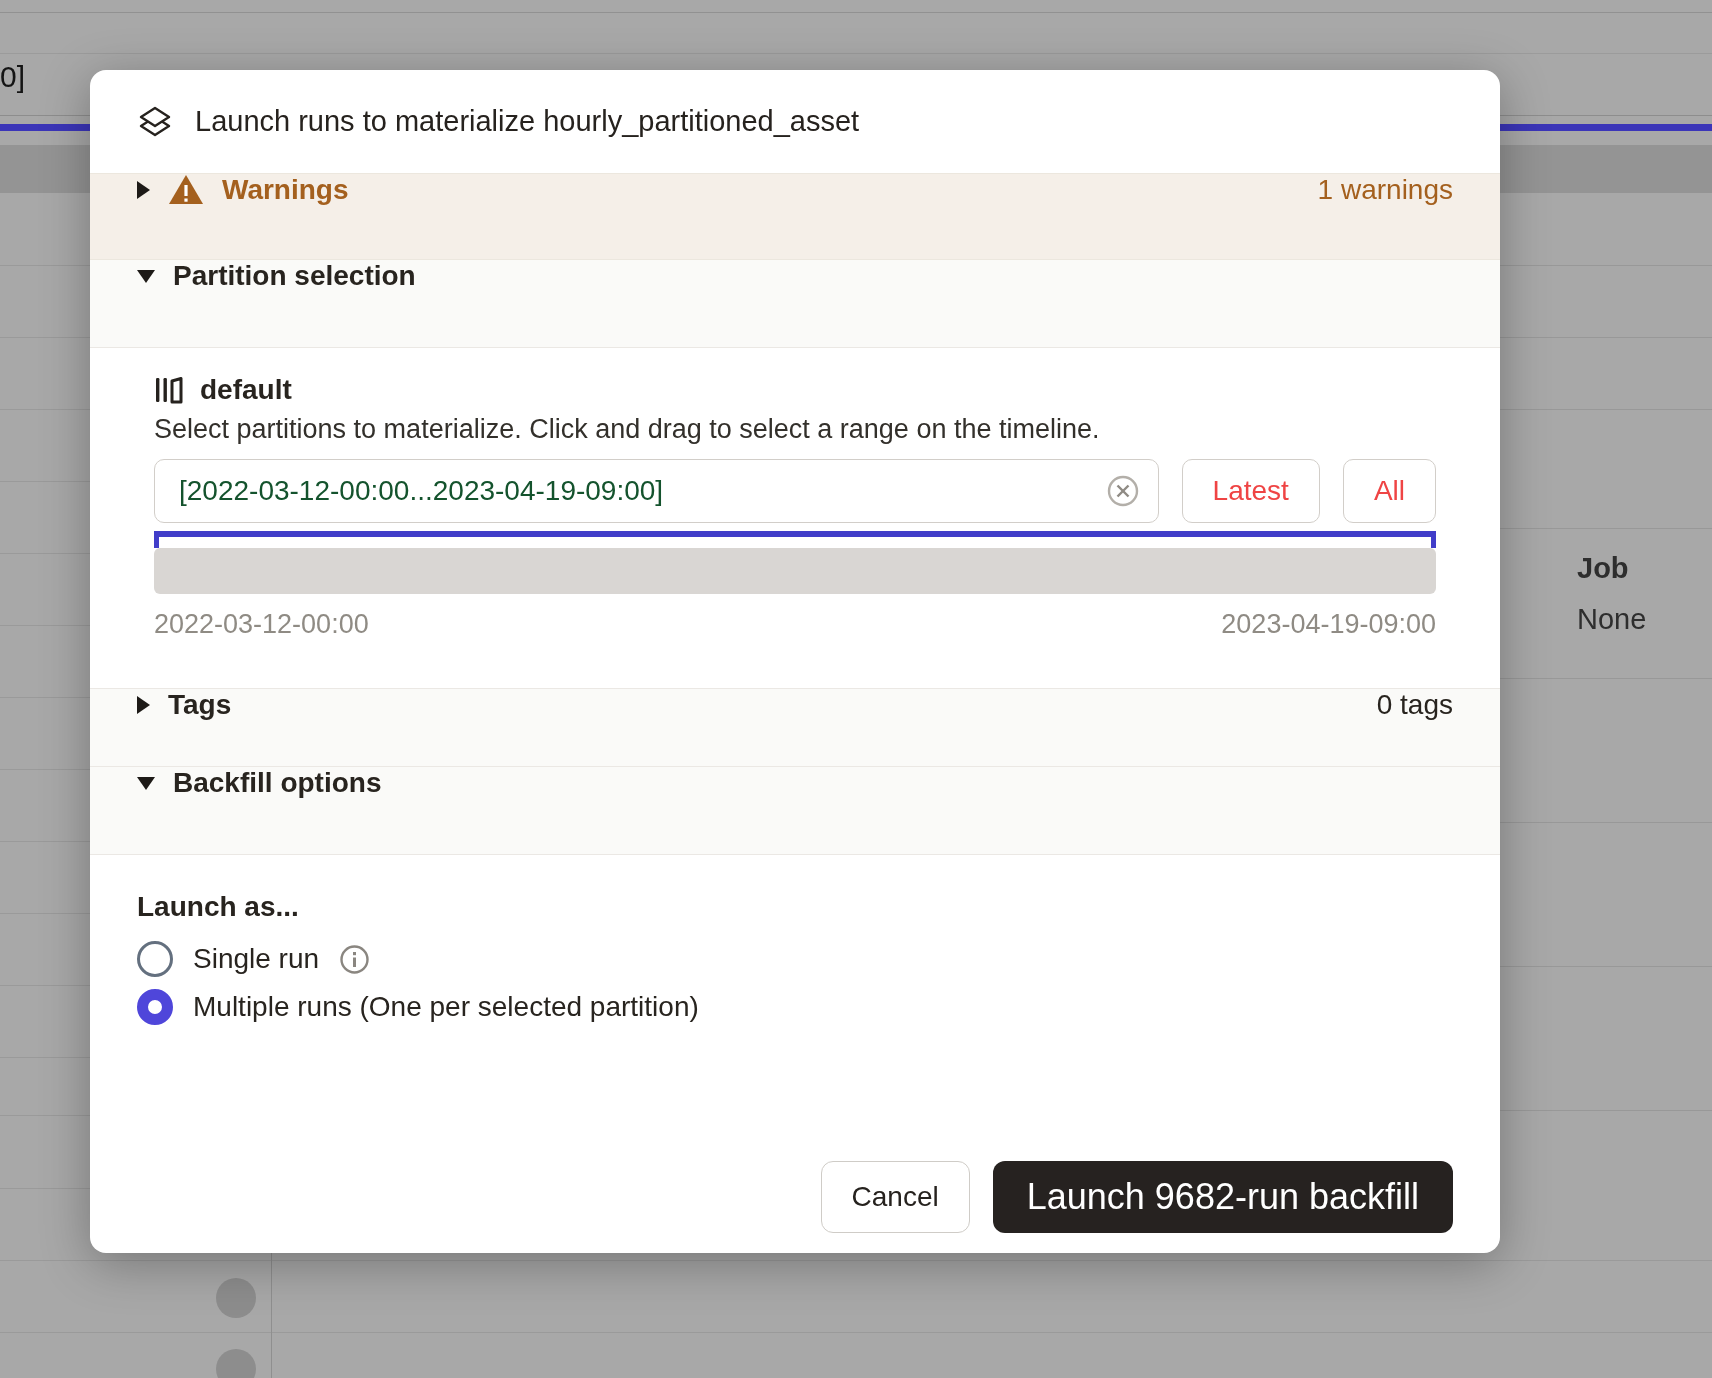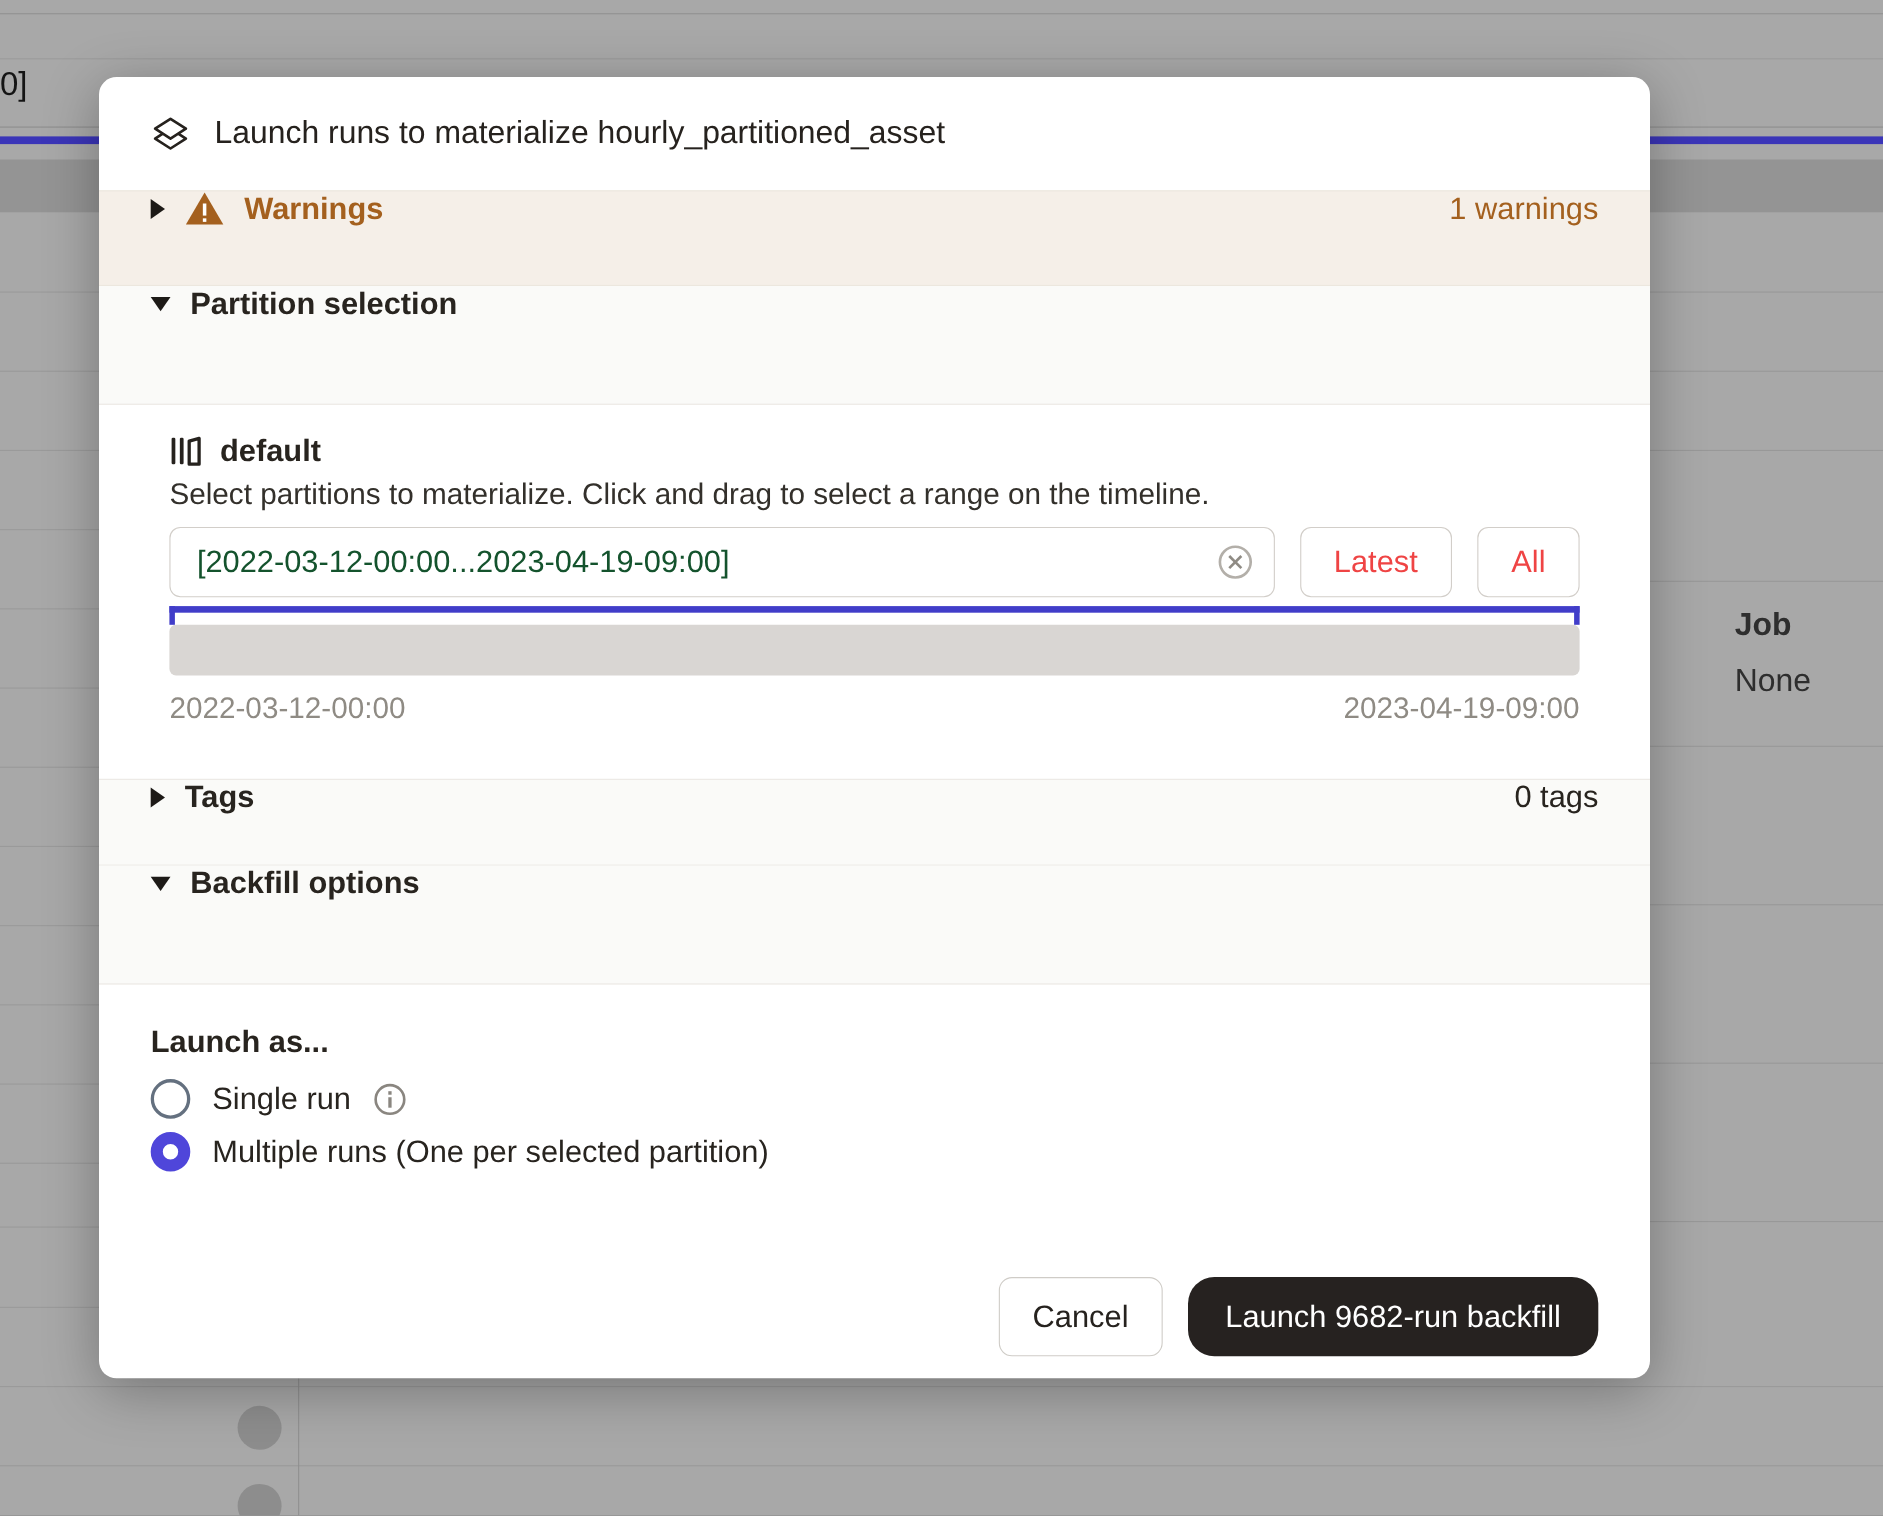--- a/index.html
+++ b/index.html
@@ -44,21 +44,21 @@
     padding:0 47px;
   }
   .band .left-group{ display:flex; align-items:center; gap:18px; }
   .warnings-band{
     height:87px; background:#f5efe8;
     border-top:1px solid #ece7de; border-bottom:1px solid #ece7de;
   }
   .warnings-band .w-label{ font-size:28px; font-weight:bold; color:#a4601e; }
   .warnings-band .w-count{ font-size:28px; color:#a4601e; }
   .section-band{
-    height:108px; background:#fafaf8; border-bottom:1px solid #ebe8e4;
+    height:88px; background:#fafaf8; border-bottom:1px solid #ebe8e4;
   }
   .section-band.bordered-top{ border-top:1px solid #ebe8e4; }
   .section-band .s-label{ font-size:28px; font-weight:bold; color:#28241f; }
   .section-band .s-count{ font-size:28px; color:#28241f; }
   .tags-band{ height:79px; }
   .caret-right{
     width:0; height:0; border-left:13px solid #1d1a17;
     border-top:9px solid transparent; border-bottom:9px solid transparent;
   }
   .caret-down{
@@ -126,23 +126,23 @@
   .footer{
     margin-top:auto; padding-bottom:20px; display:flex; justify-content:flex-end;
     align-items:center; gap:23px;
   }
   .cancel-btn{
     height:72px; border:1px solid #cfccc7; border-radius:12px; background:#fff;
     font-family:"Liberation Sans", sans-serif;
     font-size:28px; color:#26221e; padding:0 30px; cursor:pointer;
   }
   .submit-btn{
-    height:72px; border:none; border-radius:24px; background:#262220;
-    font-family:"Liberation Sans", sans-serif;
-    font-size:28px; color:#ffffff; padding:0 34px; cursor:pointer;
+    height:72px; border:none; border-radius:12px; background:#262220;
+    font-family:"Liberation Sans", sans-serif;
+    font-size:36px; color:#ffffff; padding:0 34px; cursor:pointer;
   }
   .icon{ display:inline-flex; align-items:center; justify-content:center; }
 </style>
 </head>
 <body>
 
 <div id="screen">
 
   <div class="bg-line l1"></div>
   <div class="bg-line l2"></div>

